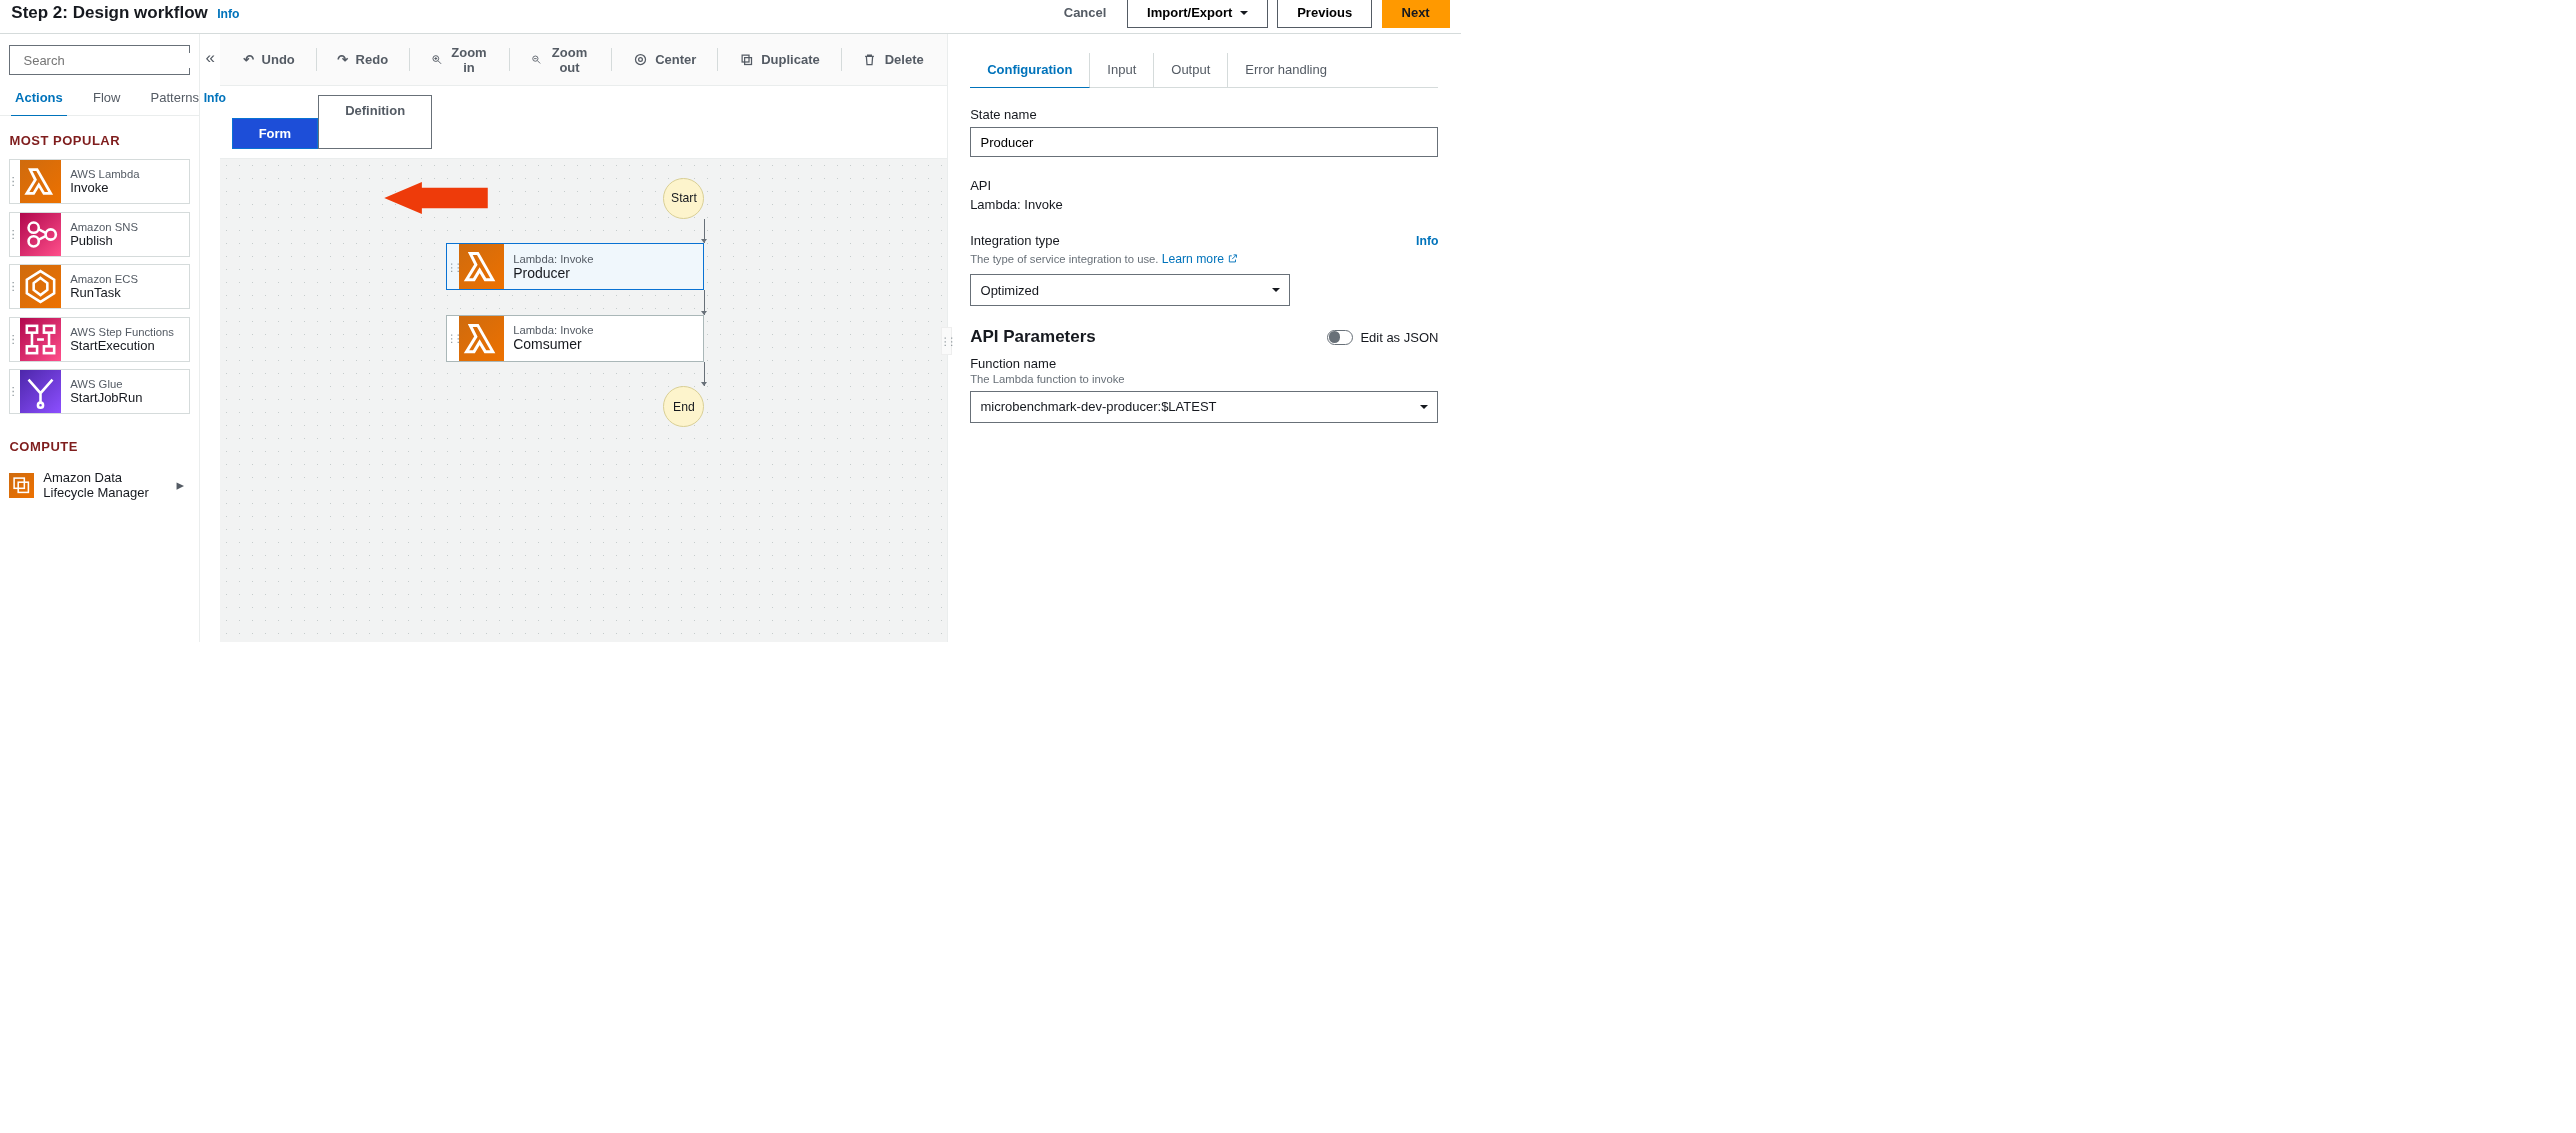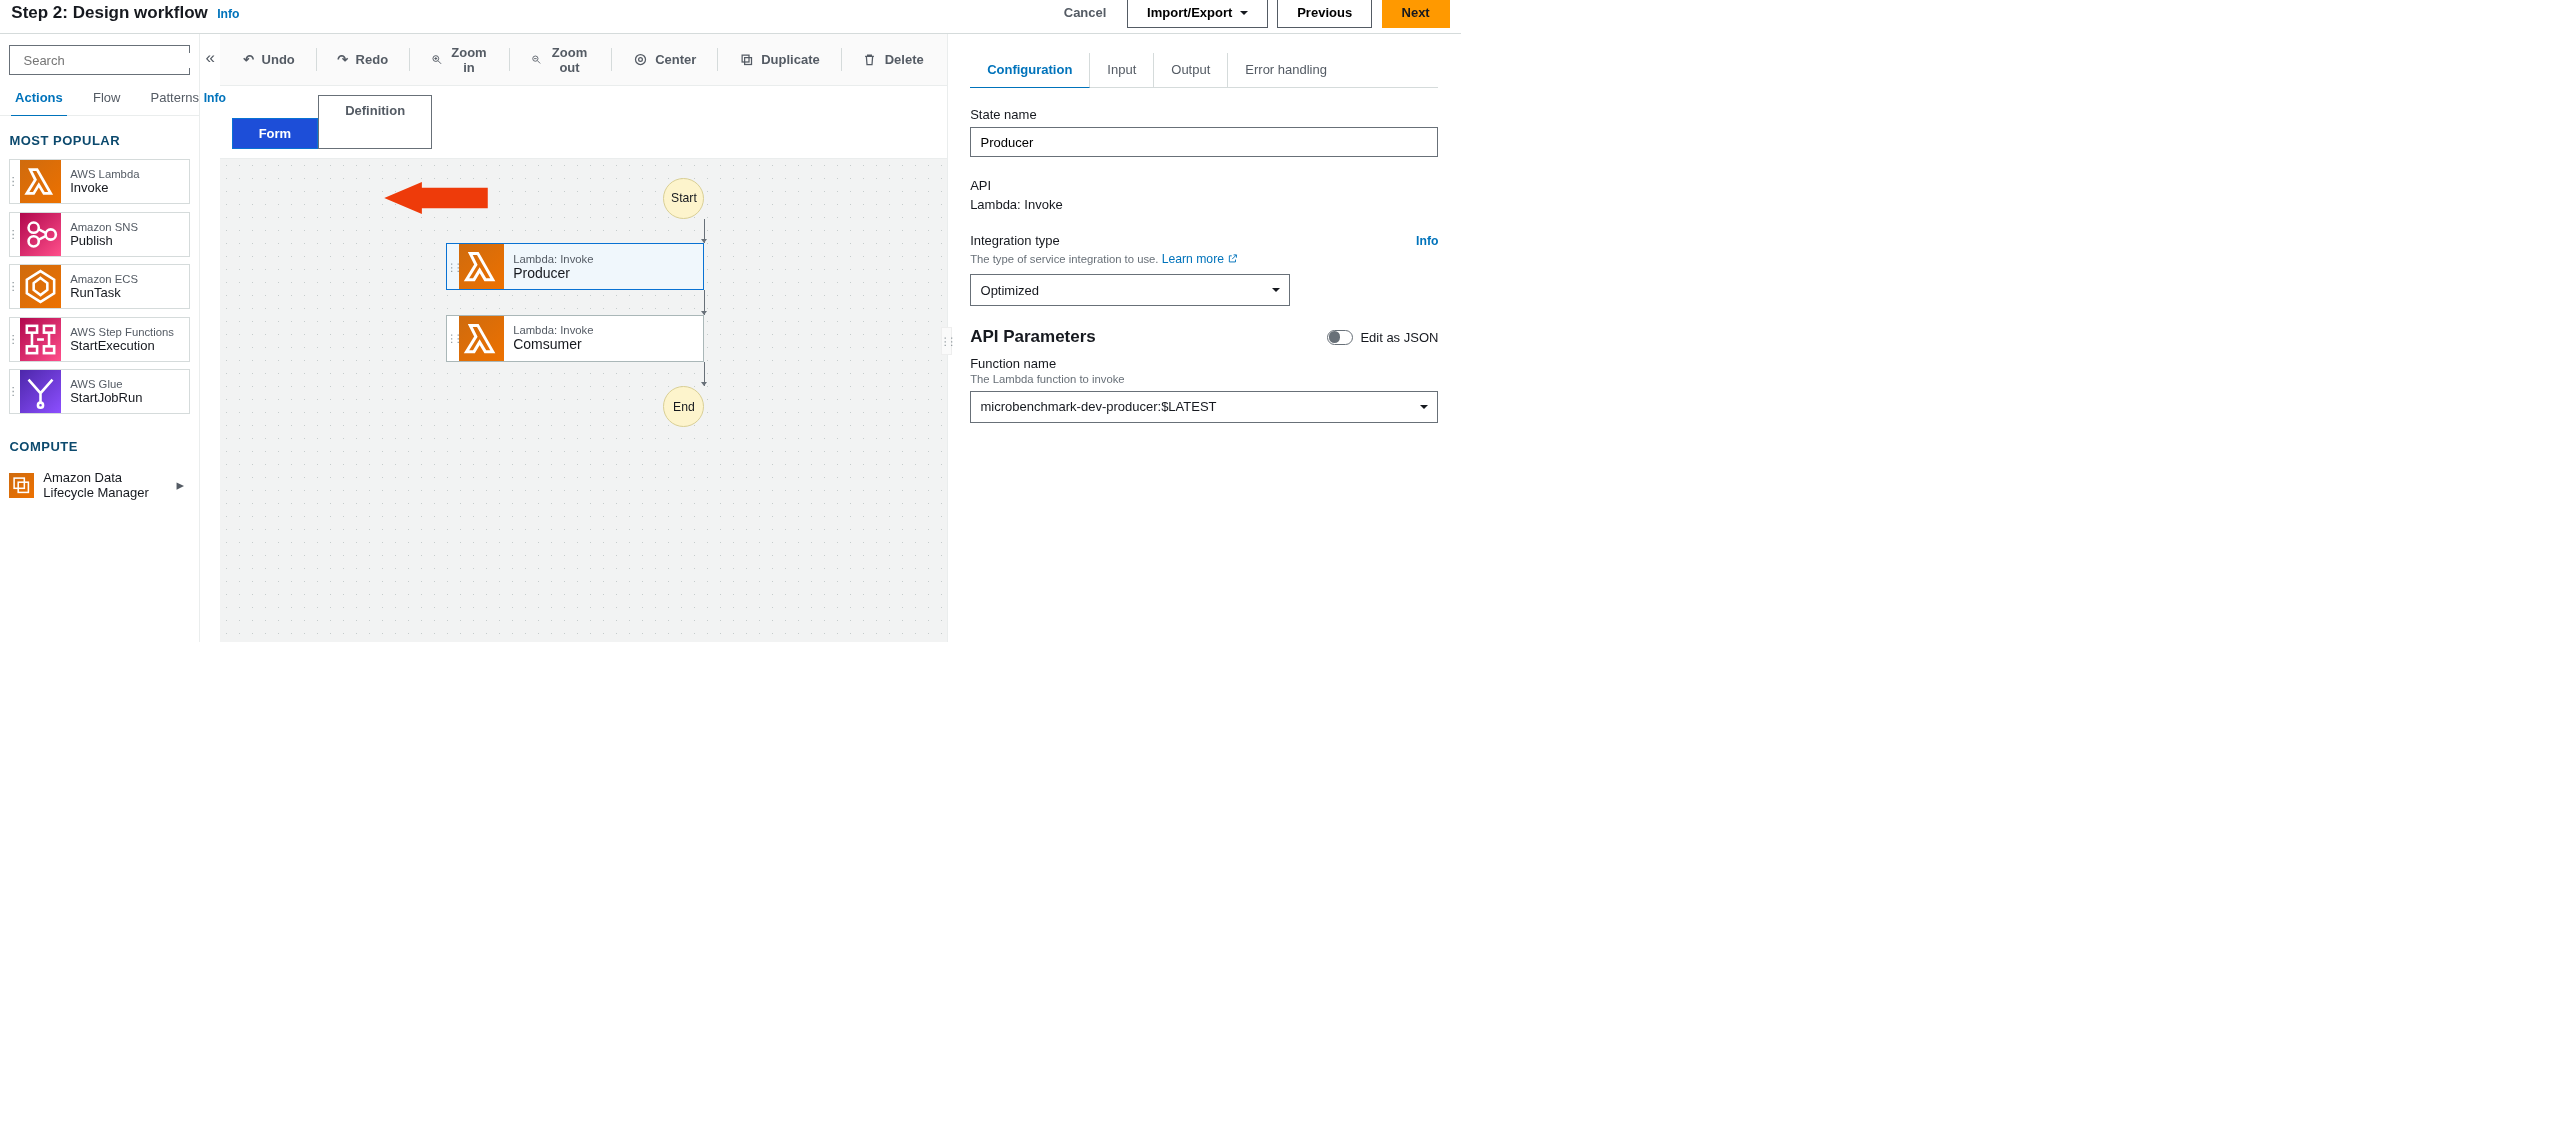--- a/index.html
+++ b/index.html
@@ -24,21 +24,21 @@
 .sidebar-search input { border: none; outline: none; flex: 1; font-size: 13px; color: #687078; }
 .search-icon { width: 15px; height: 15px; margin-right: 5.6px; }
 .collapse-col { width: 22.6px; display: flex; align-items: flex-start; justify-content: center; padding-top: 14px; }
 .collapse-icon { font-size: 17px; color: #545b64; cursor: pointer; }
 
 .side-tabs { display: flex; border-bottom: 0.9px solid #eaeded; margin: 0 -9.4px 17px -9.4px; padding: 0 9.4px; }
 .side-tab { padding: 9.4px 3.8px; margin: 0 11.3px; font-size: 13px; color: #545b64; cursor: pointer; display: flex; align-items: baseline; gap: 4.7px; }
 .side-tab:first-child { margin-left: 1.9px; }
 .side-tab.active { color: #0073bb; font-weight: 700; border-bottom: 1.9px solid #0073bb; margin-bottom: -0.9px; }
 
-.section-label { font-size: 13px; font-weight: 700; color: #0c4a6e; text-transform: uppercase; margin-bottom: 11.3px; letter-spacing: 0.5px; }
+.section-label { font-size: 13px; font-weight: 700; color: #7f1d1d; text-transform: uppercase; margin-bottom: 11.3px; letter-spacing: 0.5px; }
 
 .action-card { display: flex; align-items: center; border: 0.9px solid #d5dbdb; margin-bottom: 7.5px; height: 45px; cursor: grab; background: #fff; }
 .grip { width: 9.4px; display: flex; align-items: center; justify-content: center; color: #aab7b8; }
 .grip::before { content: "⋮⋮"; letter-spacing: -3.8px; font-size: 11.3px; color: #879196; }
 .action-icon { width: 41px; height: 43px; display: flex; align-items: center; justify-content: center; color: #fff; flex-shrink: 0; }
 .ic-orange { background: linear-gradient(135deg, #cf6b0e, #ed7100); }
 .ic-pink { background: linear-gradient(135deg, #b0084d, #ff4f8b); }
 .ic-purple { background: linear-gradient(135deg, #4d27aa, #8c4fff); }
 .action-text { padding-left: 9.4px; display: flex; flex-direction: column; justify-content: center; }
 .action-service { font-size: 11.3px; color: #545b64; }

